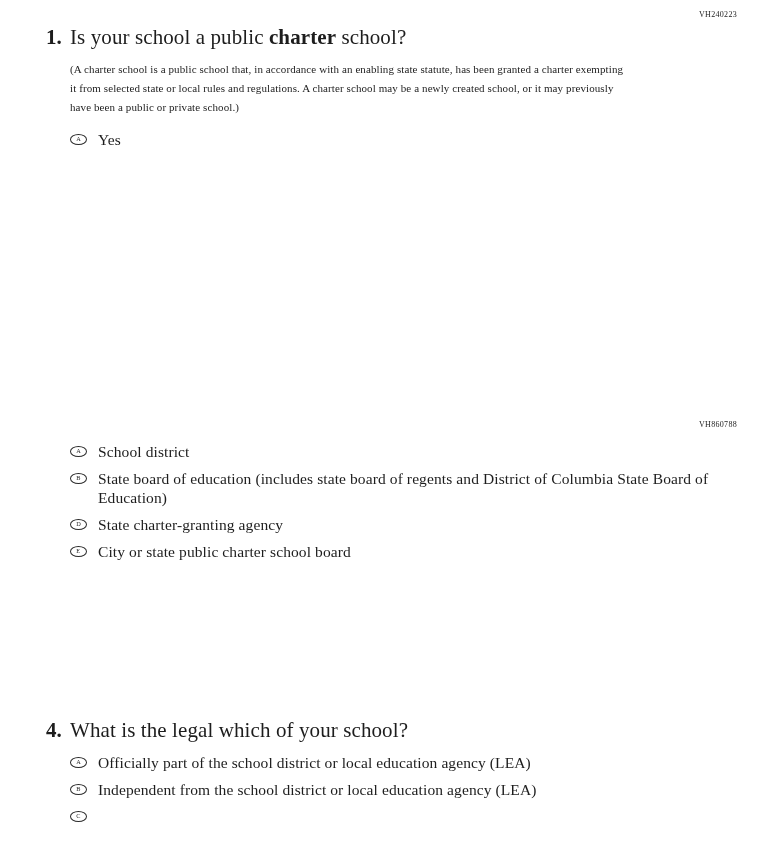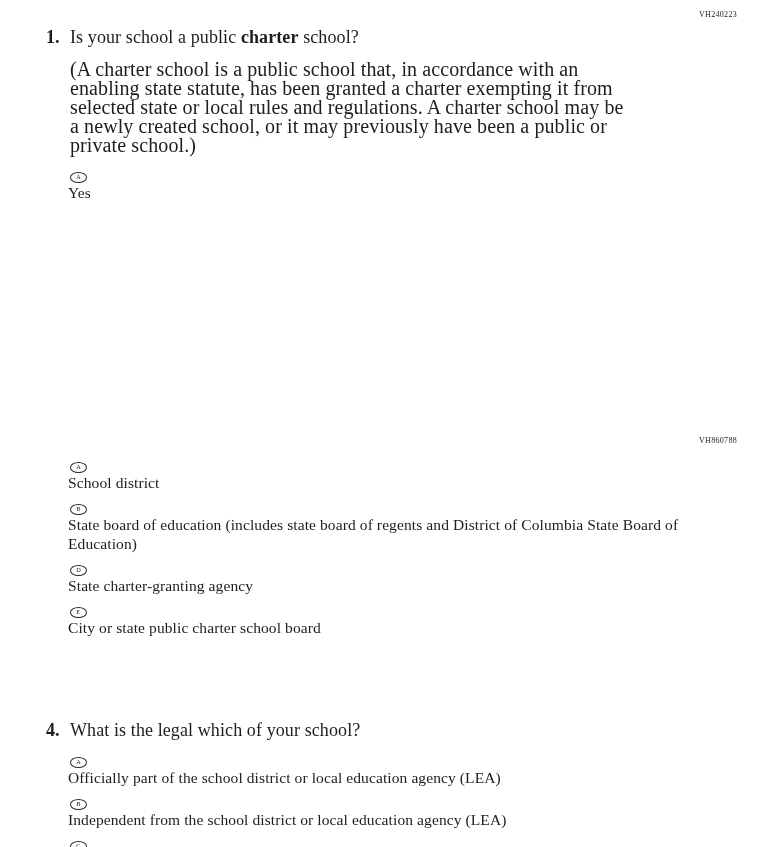--- a/index.html
+++ b/index.html
@@ -18,48 +18,47 @@
     text-align:right;
     padding-right:27px;
     font-size:8px;
     letter-spacing:0.3px;
     color:#222;
     padding-left:33px;
   }
 
   .qline {
     margin:8px 0 0 46px;
-    font-size:18px;
+    font-size:21px;
     line-height:20px;
     letter-spacing:0.1px;
   }
   .qnum {
     font-weight:bold;
     display:inline-block;
     width:24px;
   }
   .qtext strong { font-weight:bold; }
 
   .note {
     margin:13px 0 0 70px;
     width:560px;
-    font-size:20px;
+    font-size:11px;
     line-height:19px;
     letter-spacing:0.1px;
   }
 
   .opts { margin:13px 0 0 68px; }
   .opt {
     display:flex;
     align-items:flex-start;
     margin-bottom:8px;
     font-size:15.5px;
     line-height:19px;
     letter-spacing:0.1px;
-    flex-direction:column;
   }
   .bubble {
     flex:0 0 auto;
     box-sizing:border-box;
     width:17px;
     height:11px;
     border:1.3px solid #2a2a2a;
     border-radius:50%;
     display:flex;
     align-items:center;
@@ -103,21 +102,21 @@
       <div class="opt">
         <span class="bubble">
             <span class="bl">A</span>
           </span>
         <span class="olabel">Yes</span>
       </div>
     </div>
   </section>
 
 
-  <section class="q" style="top:436px">
+  <section class="q" style="top:420px">
     <div class="code">VH860788</div>
     <div class="opts">
       <div class="opt">
         <span class="bubble">
             <span class="bl">A</span>
           </span>
         <span class="olabel">School district</span>
       </div>
       <div class="opt">
         <span class="bubble">

